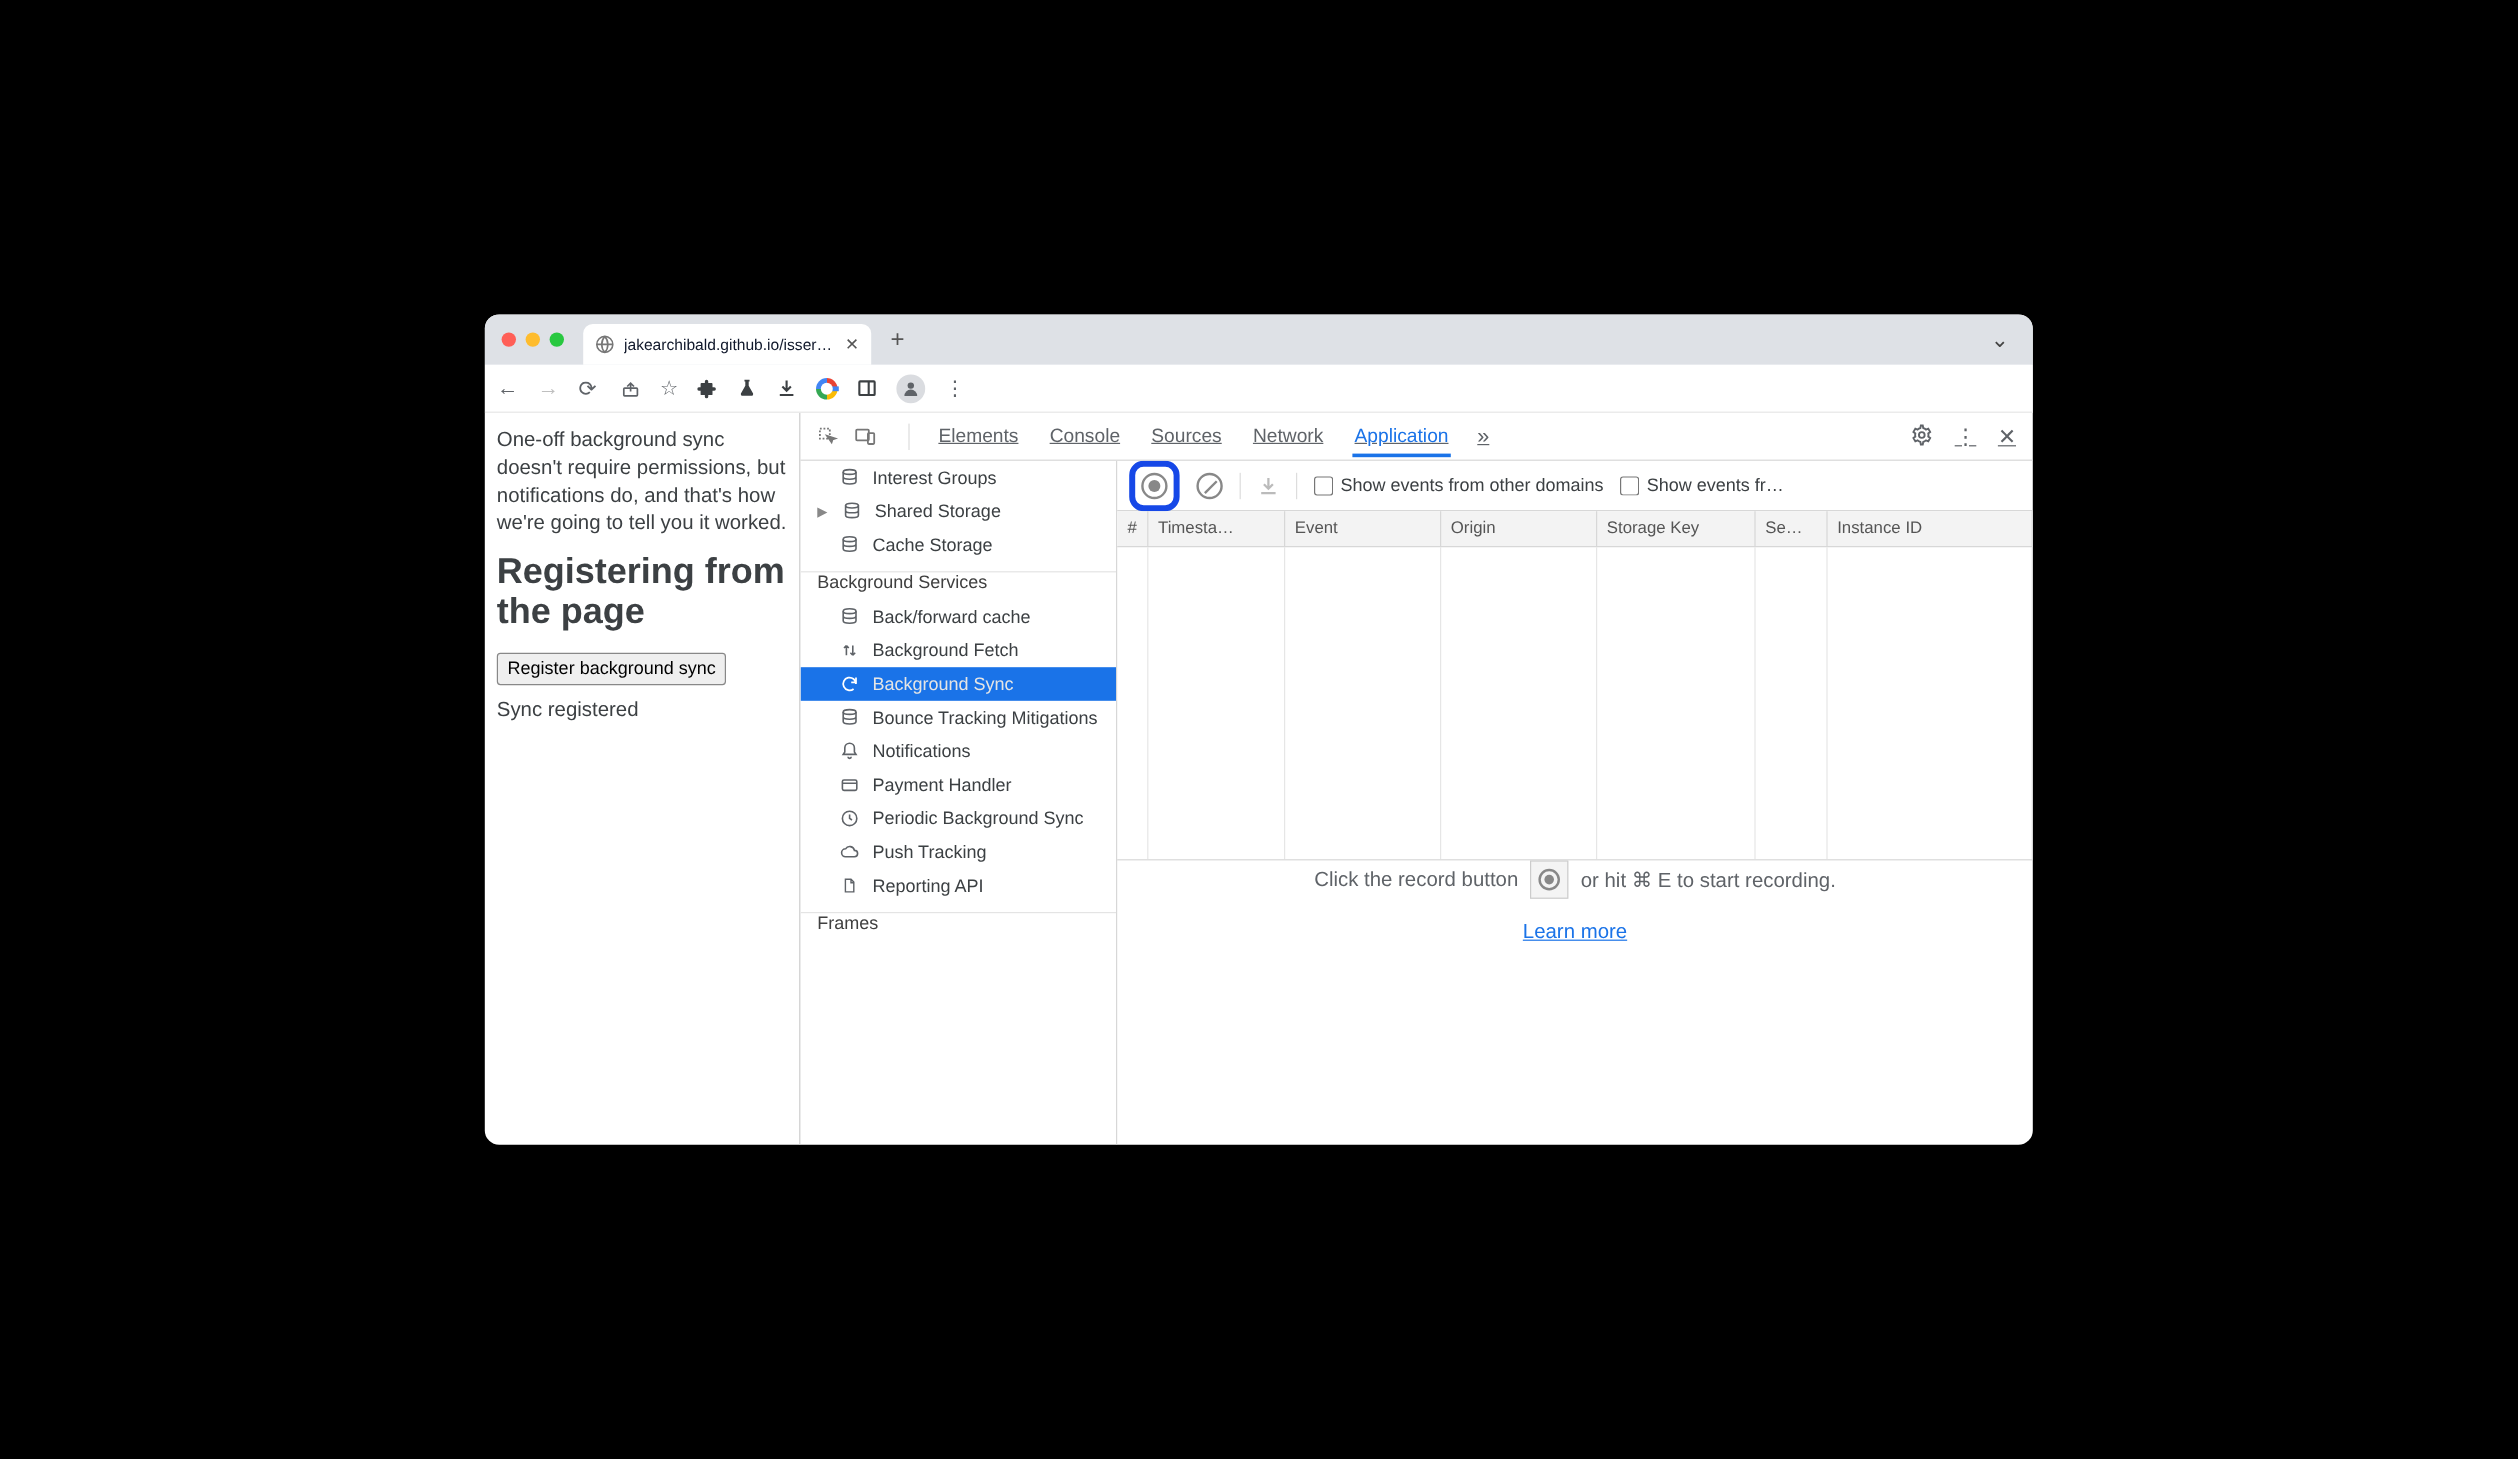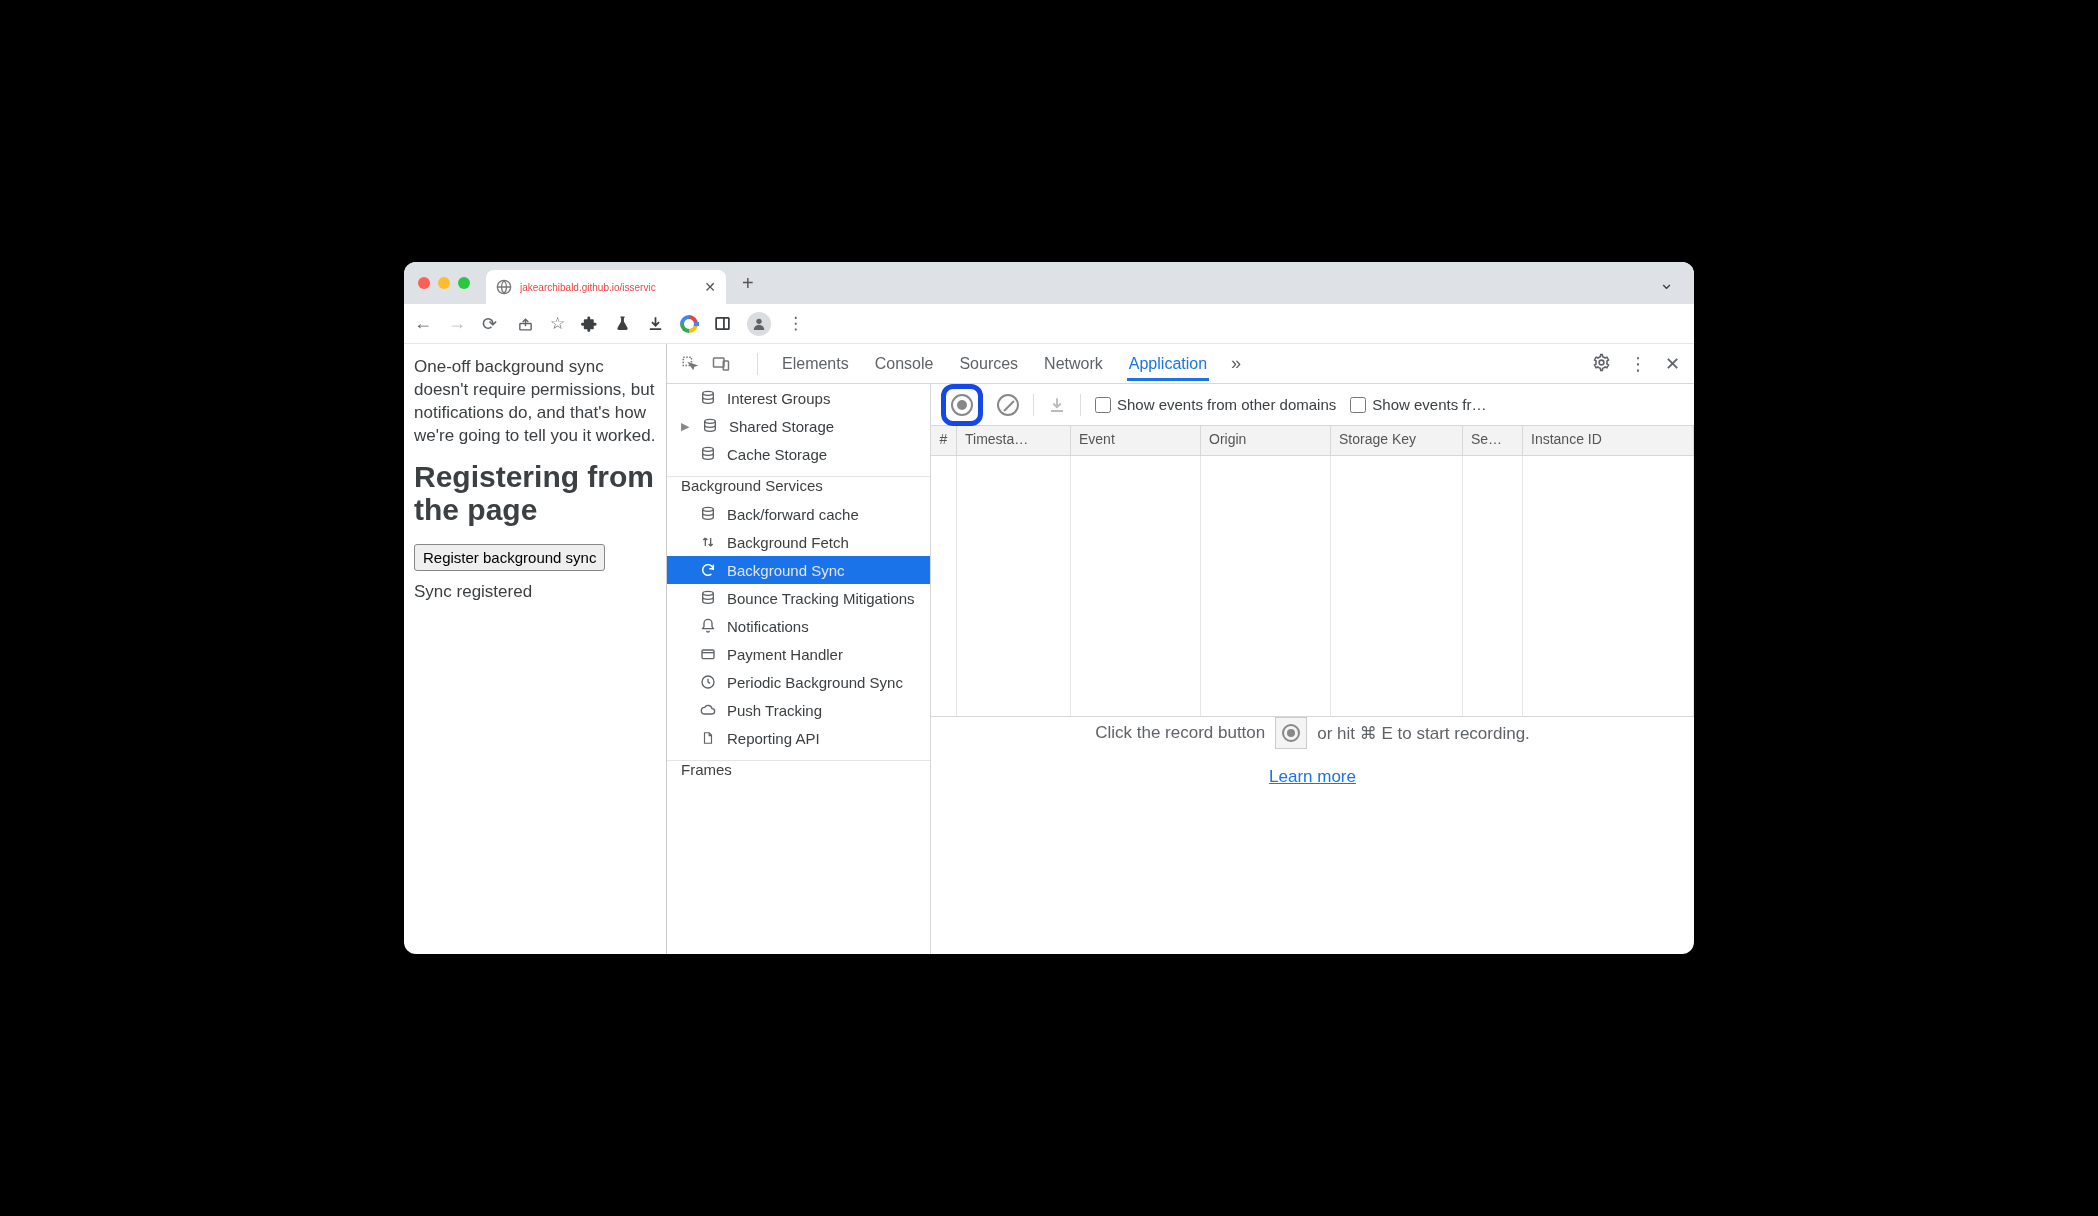--- a/index.html
+++ b/index.html
@@ -43,21 +43,21 @@
     height: 34px;
     border-radius: 8px 8px 0 0;
     display: flex;
     align-items: center;
     gap: 8px;
     padding: 0 10px;
     margin-top: 8px;
     min-width: 240px;
     max-width: 240px;
   }
-  .tab-title { flex:1; white-space:nowrap; overflow:hidden; text-overflow:ellipsis; font-size:10px; color:#ef4444;}
+  .tab-title { flex:1; white-space:nowrap; overflow:hidden; text-overflow:ellipsis; font-size:13px; color:#0f172a;}
   .tab-close { font-size:14px; color:#555; }
   .plus { font-size:20px; color:#555; padding:0 8px; }
   .chevdn { margin-left:auto; padding:0 12px; font-size:18px; color:#444;}
   
   .toolbar {
     height: 40px;
     background:#fff;
     border-bottom:1px solid #e7e7e7;
     display:flex;
     align-items:center;
@@ -105,20 +105,21 @@
   .devtools { flex:1; display:flex; flex-direction:column; border-left:1px solid #ccc; }
   .dt-tabs {
     height:40px;
     display:flex;
     align-items:center;
     gap:22px;
     padding:0 14px;
     border-bottom:1px solid #d7d7d7;
     font-size:16px;
     color:#5f6368;
+    text-decoration:underline;
   }
   .dt-tabs .lead { display:flex; gap:12px; font-size:16px; color:#777; margin-right:4px;}
   .dt-tab { padding:8px 2px; cursor:pointer; }
   .dt-tab.active { color:#1a73e8; border-bottom:3px solid #1a73e8; padding-bottom:5px;}
   .dt-right { margin-left:auto; display:flex; gap:18px; color:#5f6368; font-size:18px;}
   .dt-body { flex:1; display:flex; overflow:hidden; }
   
   .sidebar {
     width:264px;
     border-right:1px solid #d7d7d7;

